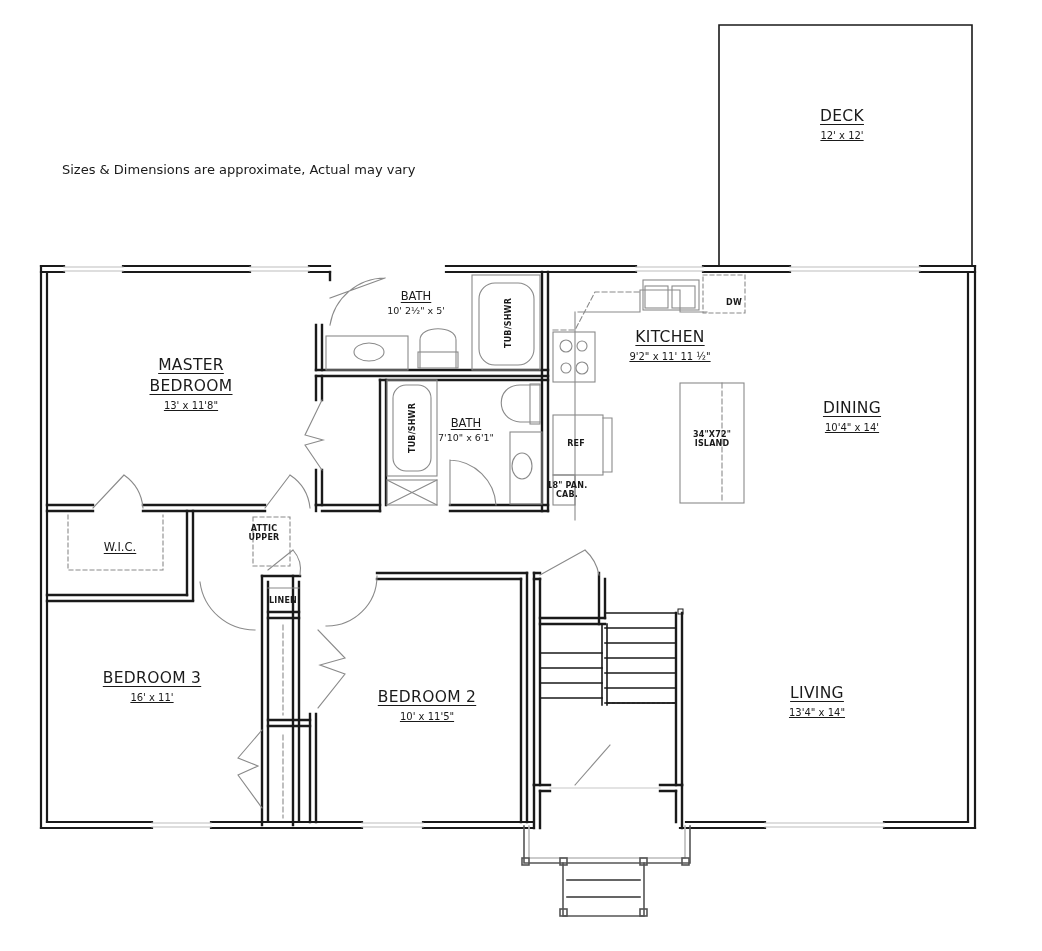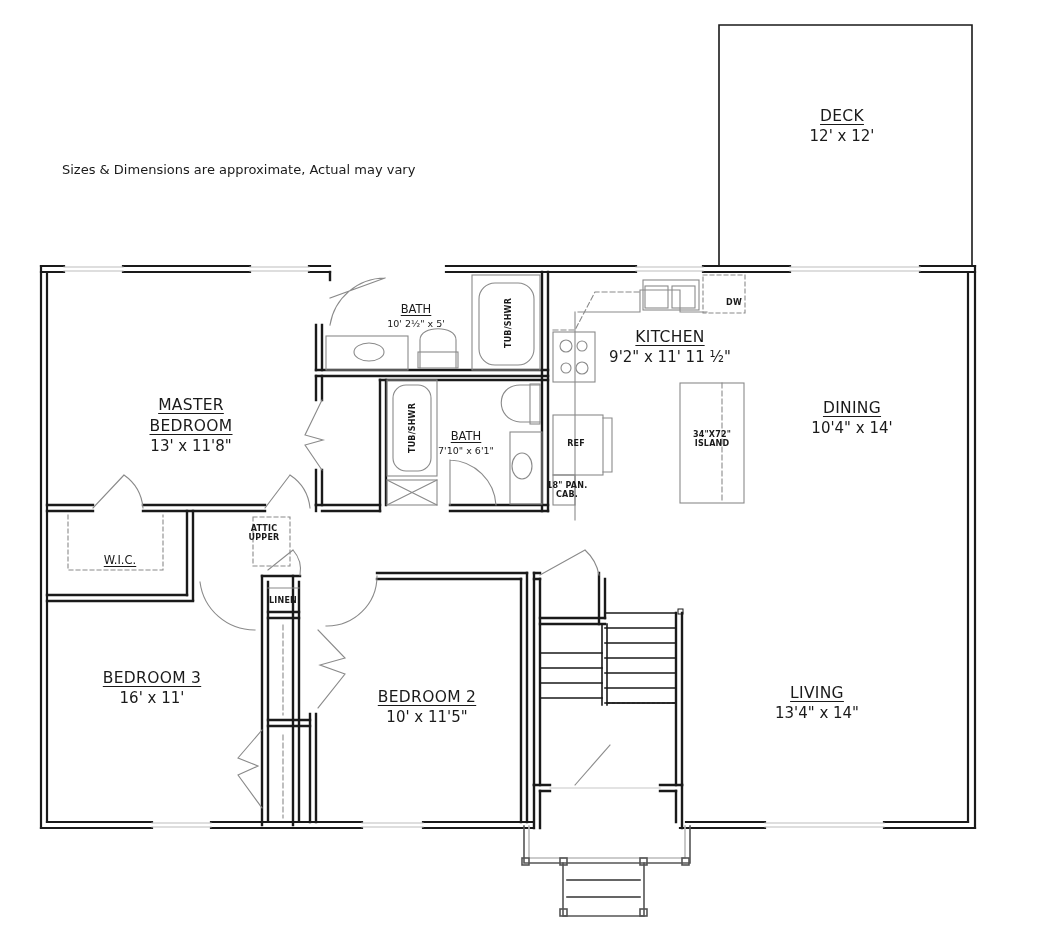--- a/index.html
+++ b/index.html
@@ -6,22 +6,22 @@
   body { width: 1042px; height: 951px; position: relative; overflow: hidden; font-family: "DejaVu Sans", sans-serif; color: #1a1a1a; }
   #plan { position: absolute; left: 0; top: 0; }
   .title-block { position: absolute; left: 62px; top: 160px; }
   .title-main { font-size: 31px; line-height: 36px; letter-spacing: 0.5px; white-space: nowrap; }
   .title-bold { font-weight: bold; }
   .title-sep { font-weight: bold; margin: 0 4px; }
   .title-light { font-weight: normal; }
   .subtitle { font-size: 13px; margin-top: 2px; white-space: nowrap; text-align: right; }
   .label { position: absolute; text-align: center; transform: translateX(-50%); white-space: nowrap; }
   .room-name { font-size: 15.5px; text-decoration: underline; text-underline-offset: 3px; letter-spacing: 0.3px; line-height: 21px; }
-  .room-dim { font-size: 15px; line-height: 18px; }
-  .small-name { font-size: 11.5px; text-decoration: underline; text-underline-offset: 2px; line-height: 15px; margin-top: 13px; }
+  .room-dim { font-size: 10px; line-height: 18px; text-decoration: underline; }
+  .small-name { font-size: 11.5px; text-decoration: underline; text-underline-offset: 2px; line-height: 15px; }
   .small-dim { font-size: 9.5px; line-height: 13px; }
   .tiny { font-size: 8px; font-weight: bold; line-height: 9px; letter-spacing: 0.2px; }
   .vert { transform: translate(-50%, -50%) rotate(-90deg); }
 </style>
 </head>
 <body>
 
 <svg id="plan" width="1042" height="951" viewBox="0 0 1042 951" xmlns="http://www.w3.org/2000/svg">
   <g fill="none" stroke-linecap="square">
 
@@ -210,21 +210,21 @@
 
 <div class="title-block">
   <div class="subtitle">Sizes &amp; Dimensions are approximate, Actual may vary</div>
 </div>
 
 <div class="label" style="left:842px; top:106px;">
   <div class="room-name">DECK</div>
   <div class="room-dim">12' x 12'</div>
 </div>
 
-<div class="label" style="left:191px; top:355px;margin-top:40px;">
+<div class="label" style="left:191px; top:355px;">
   <div class="room-name">MASTER</div>
   <div class="room-name">BEDROOM</div>
   <div class="room-dim">13' x 11'8"</div>
 </div>
 
 <div class="label" style="left:416px; top:289px;">
   <div class="small-name">BATH</div>
   <div class="small-dim">10' 2½" x 5'</div>
 </div>
 

